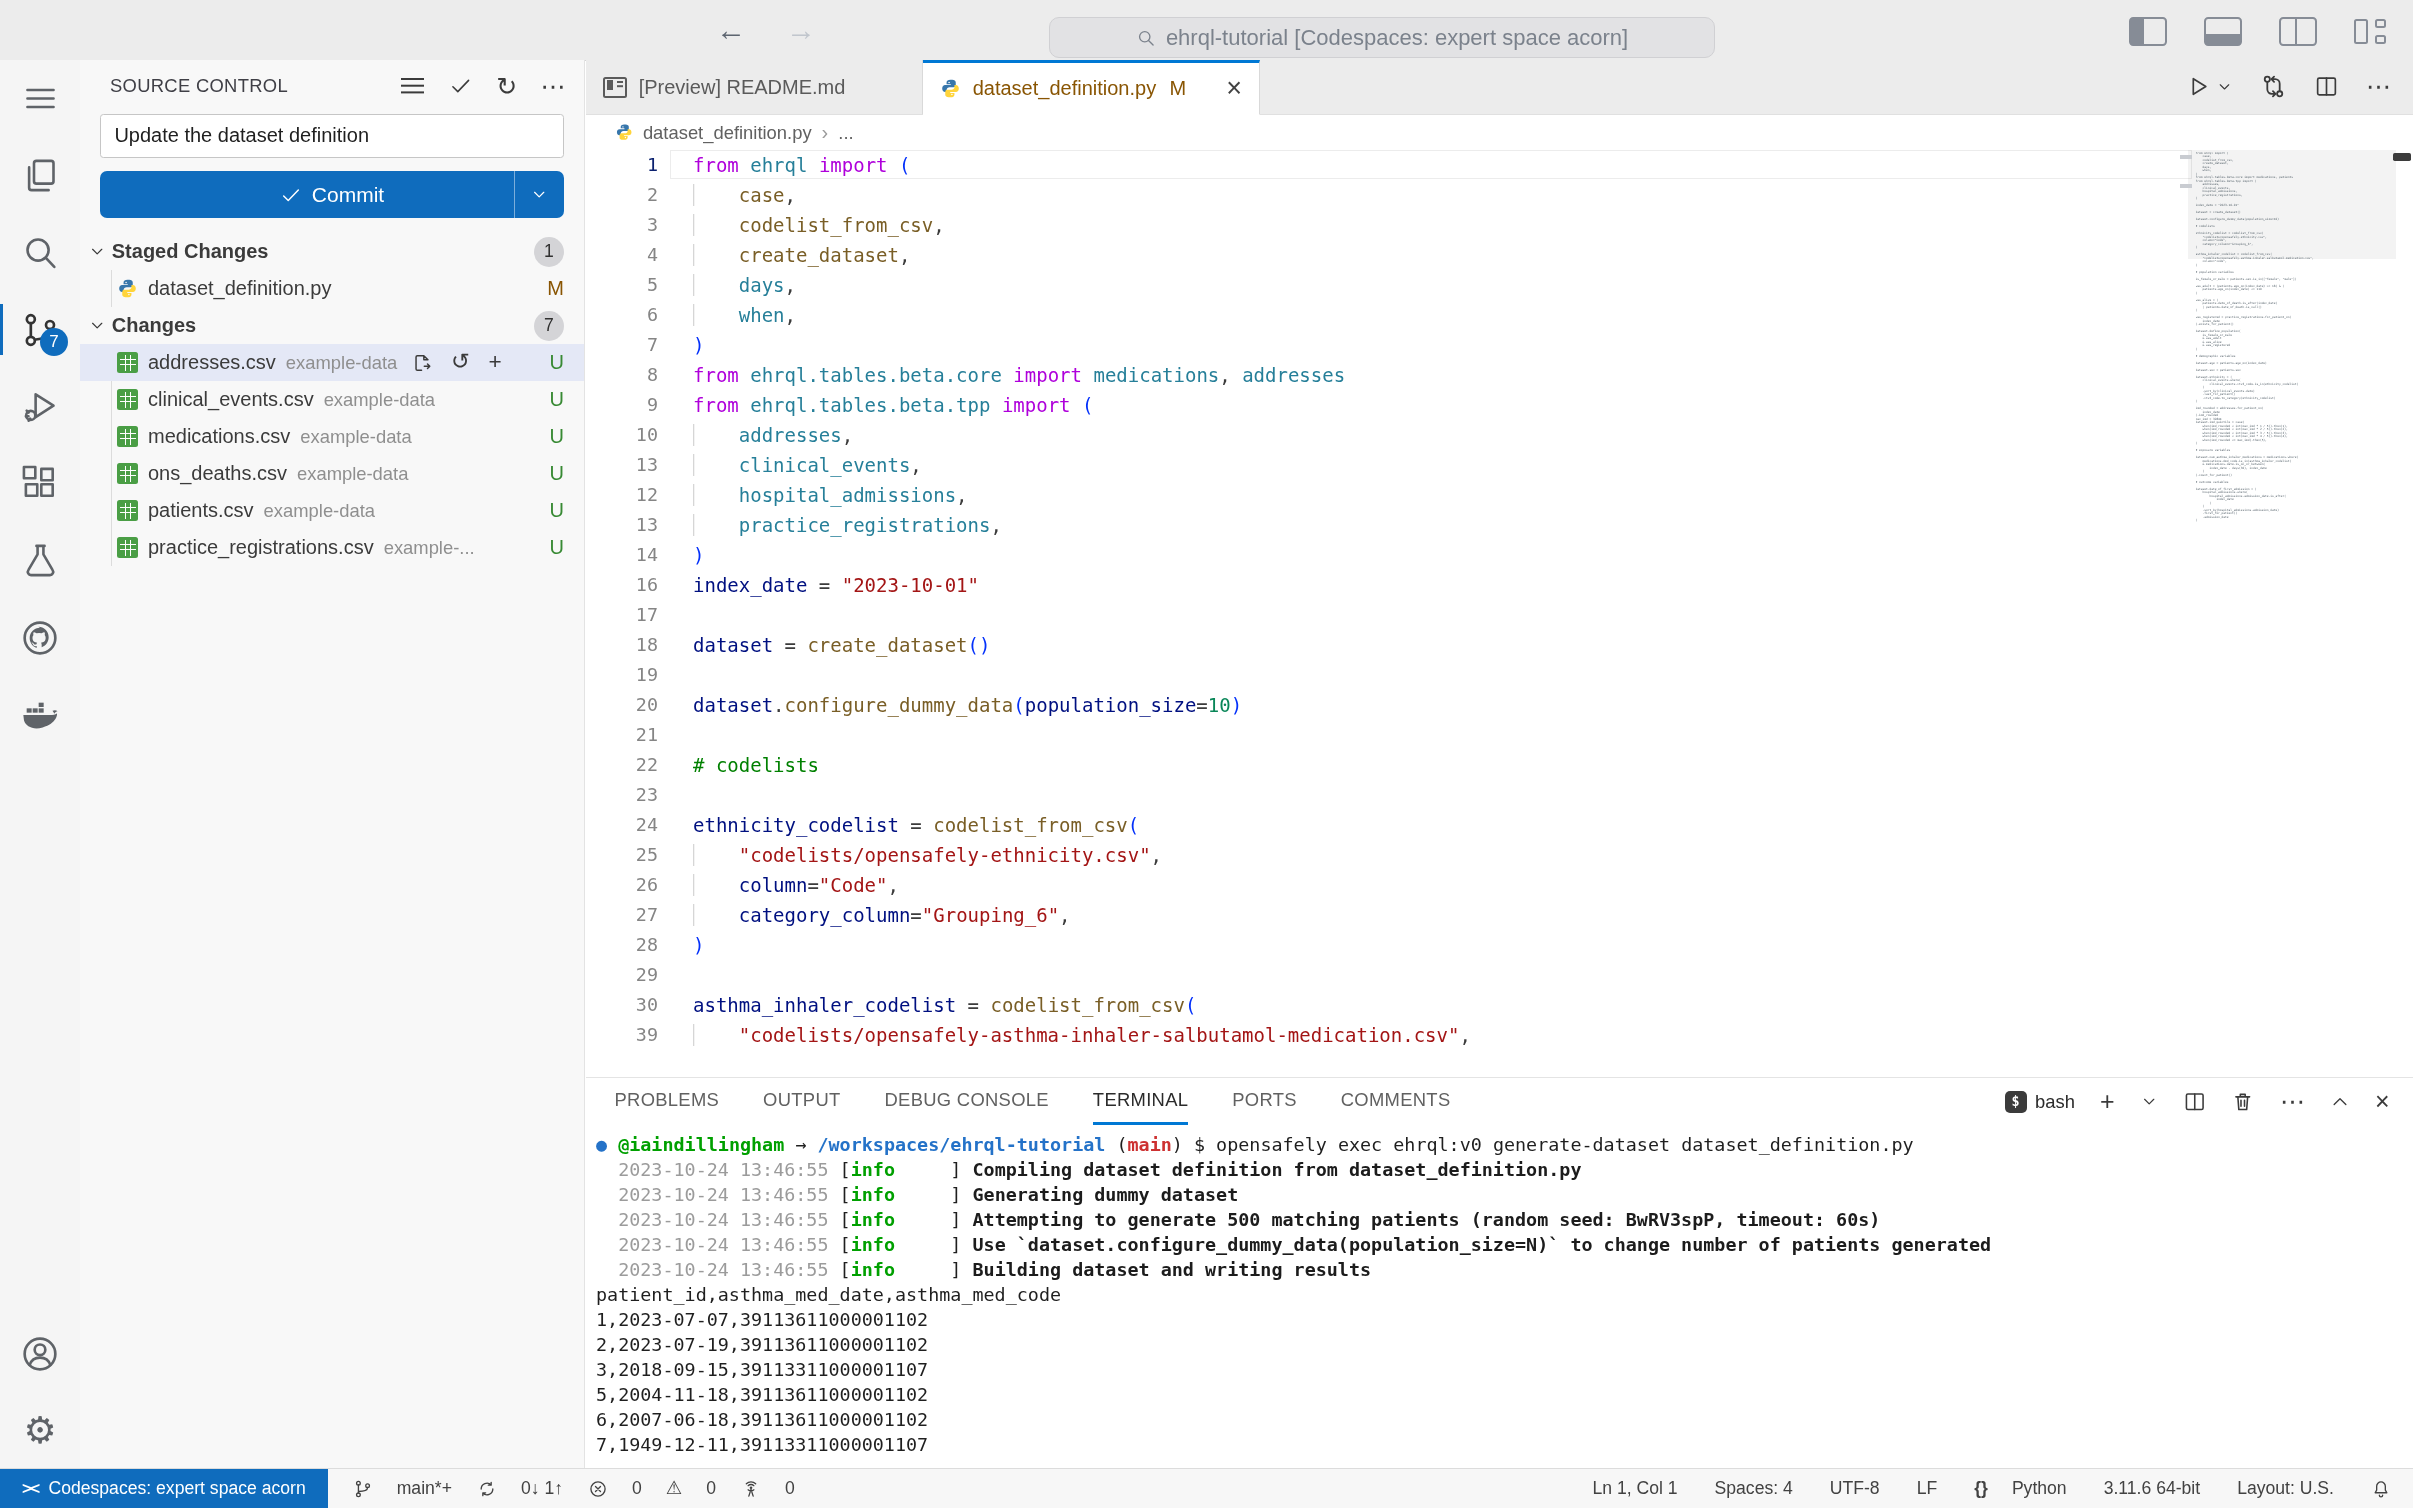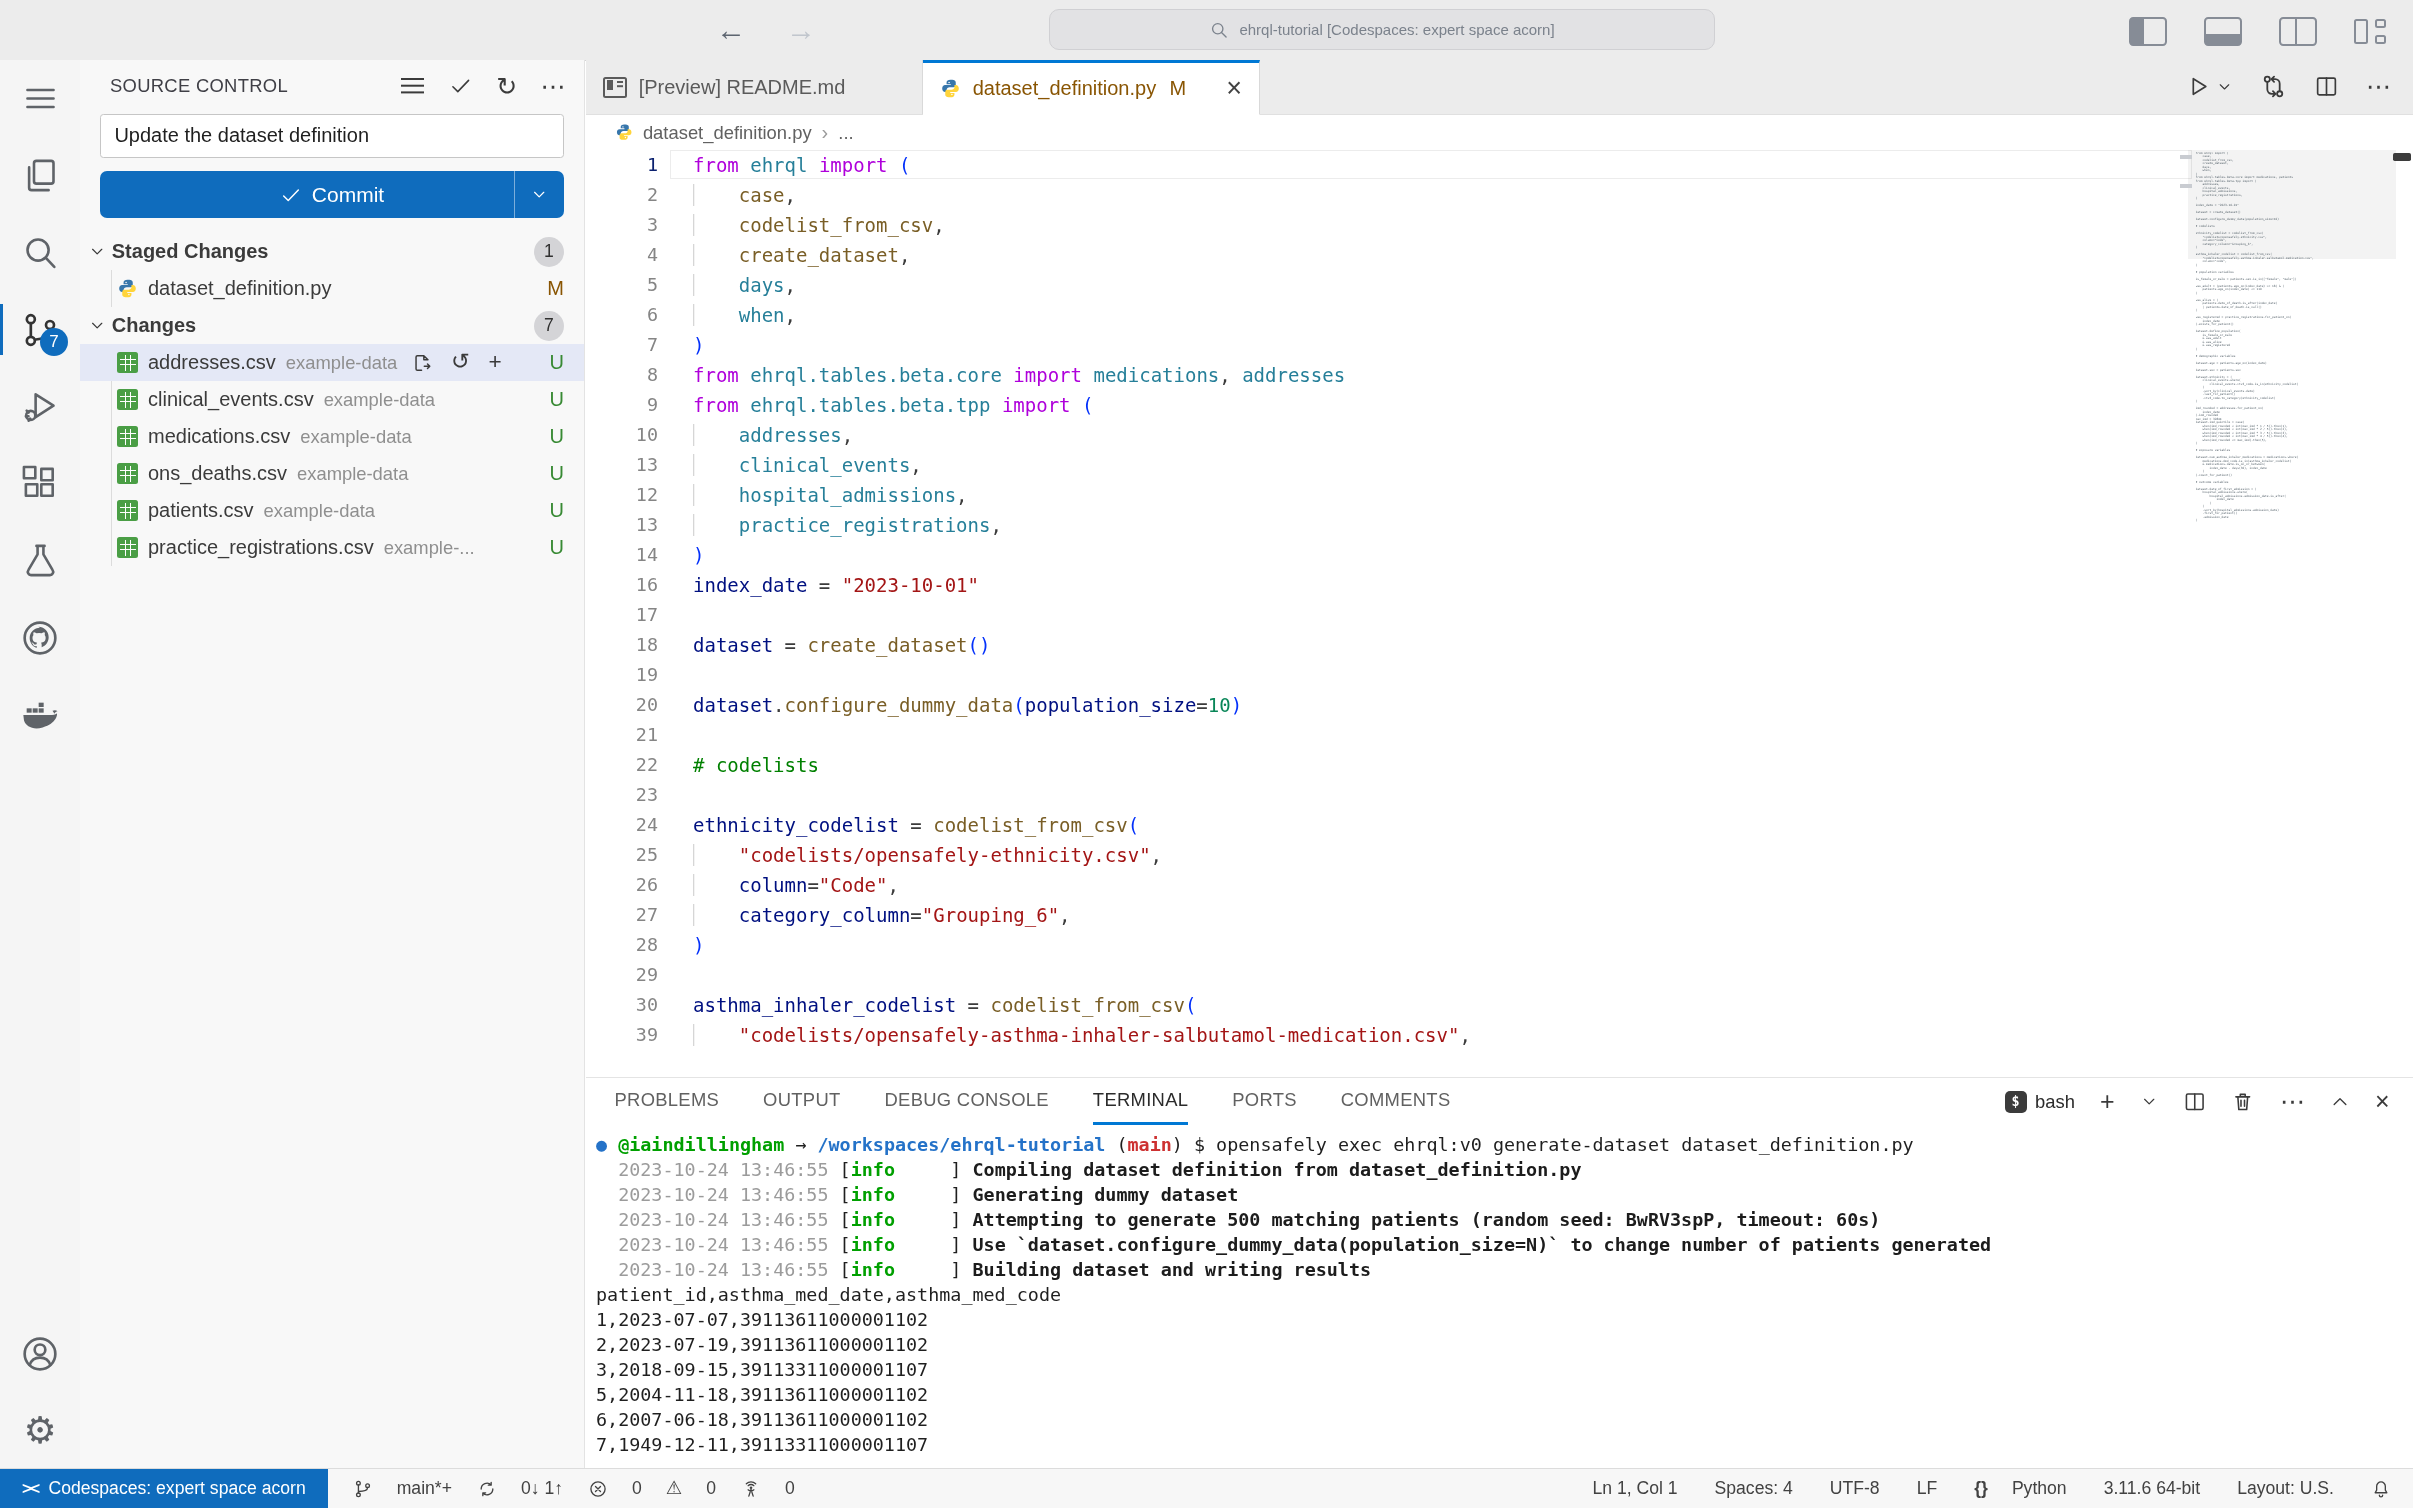--- a/index.html
+++ b/index.html
@@ -5,23 +5,23 @@
   html,body{margin:0;padding:0;background:#ddd;}
   #app{position:relative;width:2413px;height:1508px;background:#fff;overflow:hidden;
        font-family:"Liberation Sans",sans-serif;-webkit-font-smoothing:antialiased;}
   svg{display:block}
   .ico{stroke:currentColor;fill:none;stroke-width:1.6;stroke-linecap:round;stroke-linejoin:round}
 
   
   .titlebar{position:absolute;top:0;left:0;right:0;height:60px;background:#ececec;border-bottom:0.8px solid #d4d4d4;}
   .nav-arrow{position:absolute;top:11px;font-size:30px;color:#5d6570;line-height:37px;}
   .nav-arrow.fwd{color:#c1c6cd;}
-  .cmdcenter{position:absolute;left:1049px;top:9px;width:664px;height:39px;background:#e2e2e4;
+  .cmdcenter{position:absolute;left:1049px;top:17px;width:664px;height:39px;background:#e2e2e4;
              border:0.8px solid #d0d0d3;border-radius:10px;display:flex;align-items:center;justify-content:center;
-             gap:10px;color:#7b828c;font-size:15px;}
+             gap:10px;color:#7b828c;font-size:22px;}
   .win-icons{position:absolute;right:25px;top:17px;display:flex;gap:37px;align-items:center;color:#7d838d;}
   .wbox{width:34px;height:25px;border:2.1px solid #868c96;border-radius:4.2px;position:relative;}
   .wbox.fill-left::before{content:'';position:absolute;left:0;top:0;bottom:0;width:12.6px;background:#868c96;}
   .wbox.fill-bottom::before{content:'';position:absolute;left:0;right:0;bottom:0;height:10px;background:#868c96;}
   .wbox.split::before{content:'';position:absolute;left:14.2px;top:0;bottom:0;width:2.1px;background:#868c96;}
   .wlayout{position:relative;width:34px;height:25px;}
   .wlayout i{position:absolute;border:2.1px solid #868c96;border-radius:2.5px;}
   .wlayout .a{left:0;top:0;width:10px;height:21px;}
   .wlayout .b{right:1.7px;top:0;width:7.5px;height:5px;}
   .wlayout .c{right:1.7px;bottom:0;width:7.5px;height:5px;}

